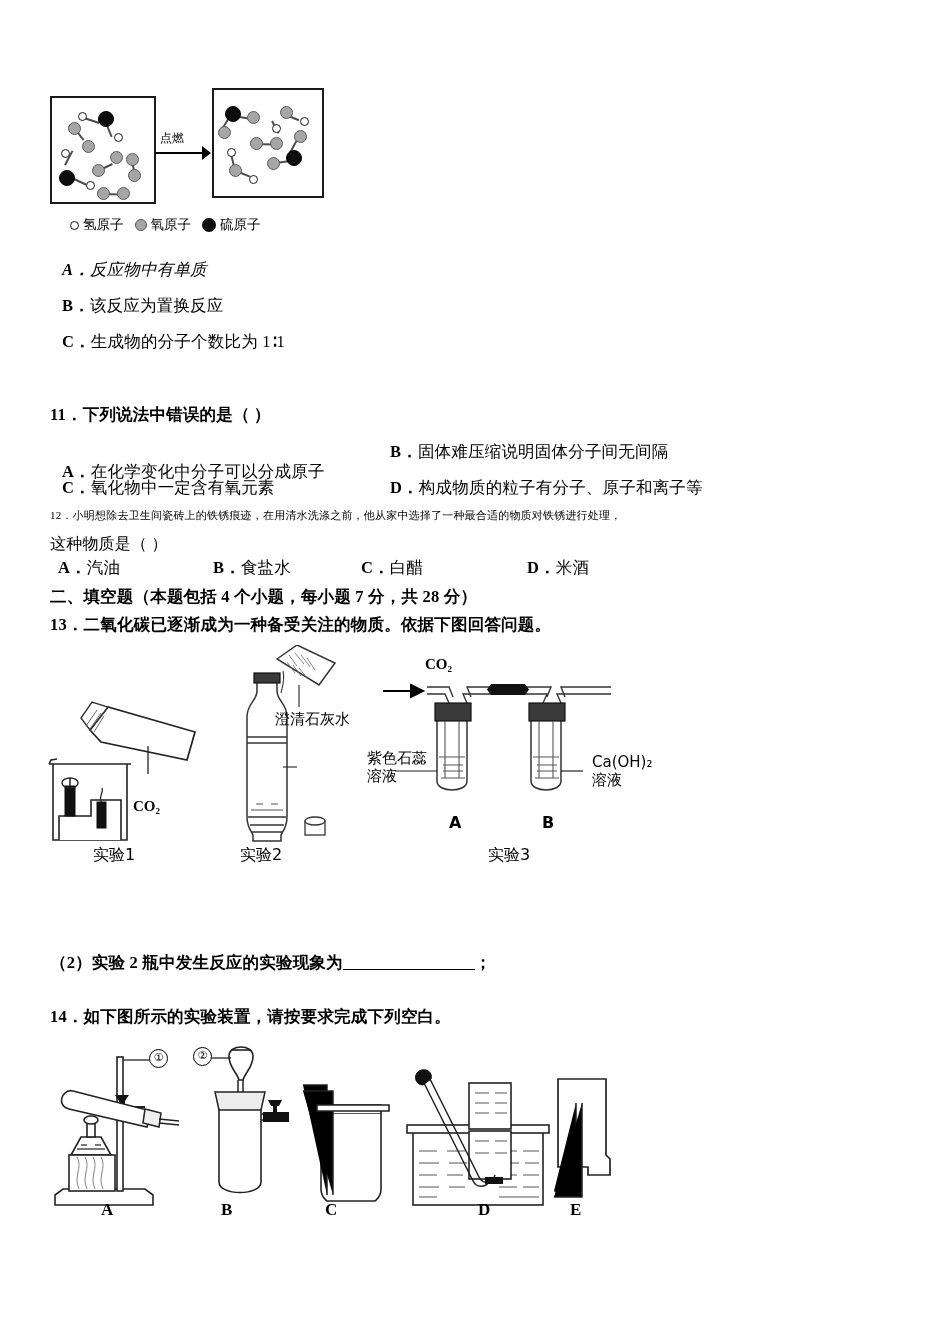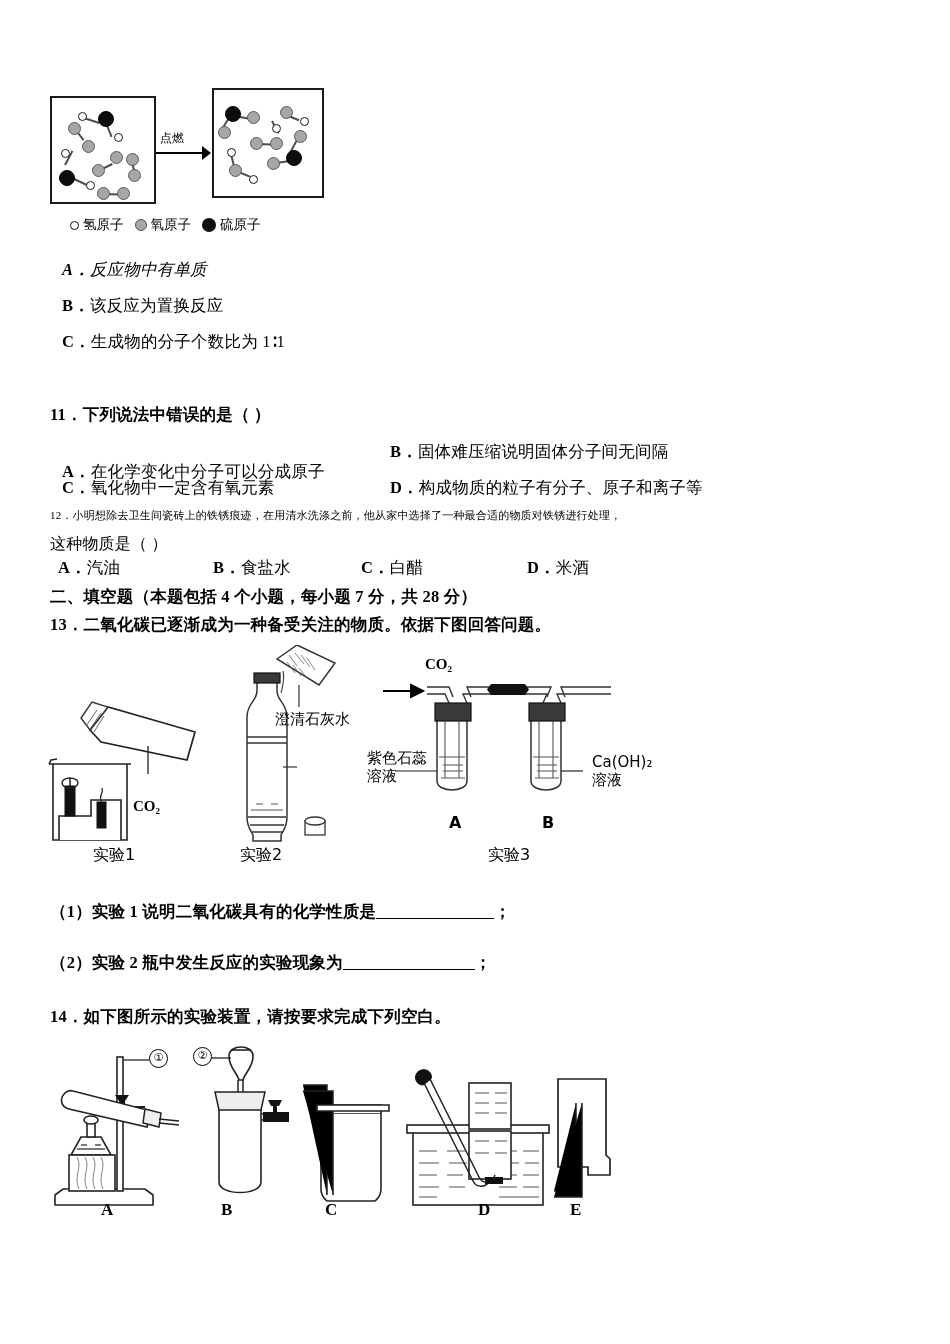--- a/index.html
+++ b/index.html
@@ -455,23 +455,20 @@
     <div class="fig-label" style="left:521px; top:108px; white-space:pre-line; line-height:1.2;margin-left:26px;">Ca(OH)₂
 溶液</div>
     <div class="fig-label" style="left:404px; top:168px; font-weight:bold; font-size:16px;">A</div>
     <div class="fig-label" style="left:497px; top:168px; font-weight:bold; font-size:16px;">B</div>
 
     <div class="fig-caption" style="left:48px; top:200px;">实验1</div>
     <div class="fig-caption" style="left:195px; top:200px;">实验2</div>
     <div class="fig-caption" style="left:443px; top:200px;">实验3</div>
   </div>
 
-  <div class="qtext bold" style="left:50px; top:900px;">
-    <span>（1）实验 1 说明二氧化碳具有的化学性质是</span><span class="blank-line" style="width:118px;"></span><span>；</span>
-  </div>
   <div class="qtext bold" style="left:50px; top:935px;margin-top:16px;">
     <span>（2）实验 2 瓶中发生反应的实验现象为</span><span class="blank-line" style="width:132px;"></span><span>；</span>
   </div>
 
   <div class="qtext bold" style="left:50px; top:1005px;">14．如下图所示的实验装置，请按要求完成下列空白。</div>
 
   <div id="app-figure">
 
     <svg width="130" height="165" style="position:absolute;left:8px;top:10px;">
       <g fill="none" stroke="#222" stroke-width="1.6">

